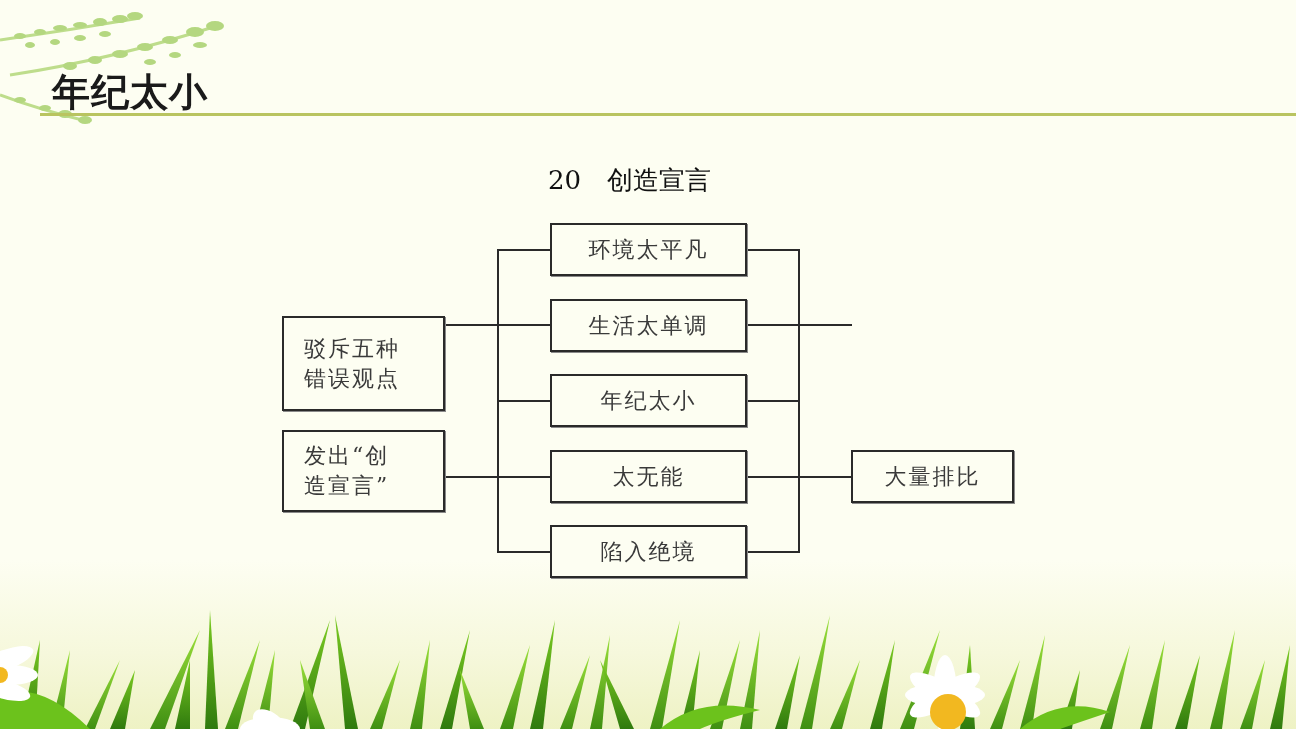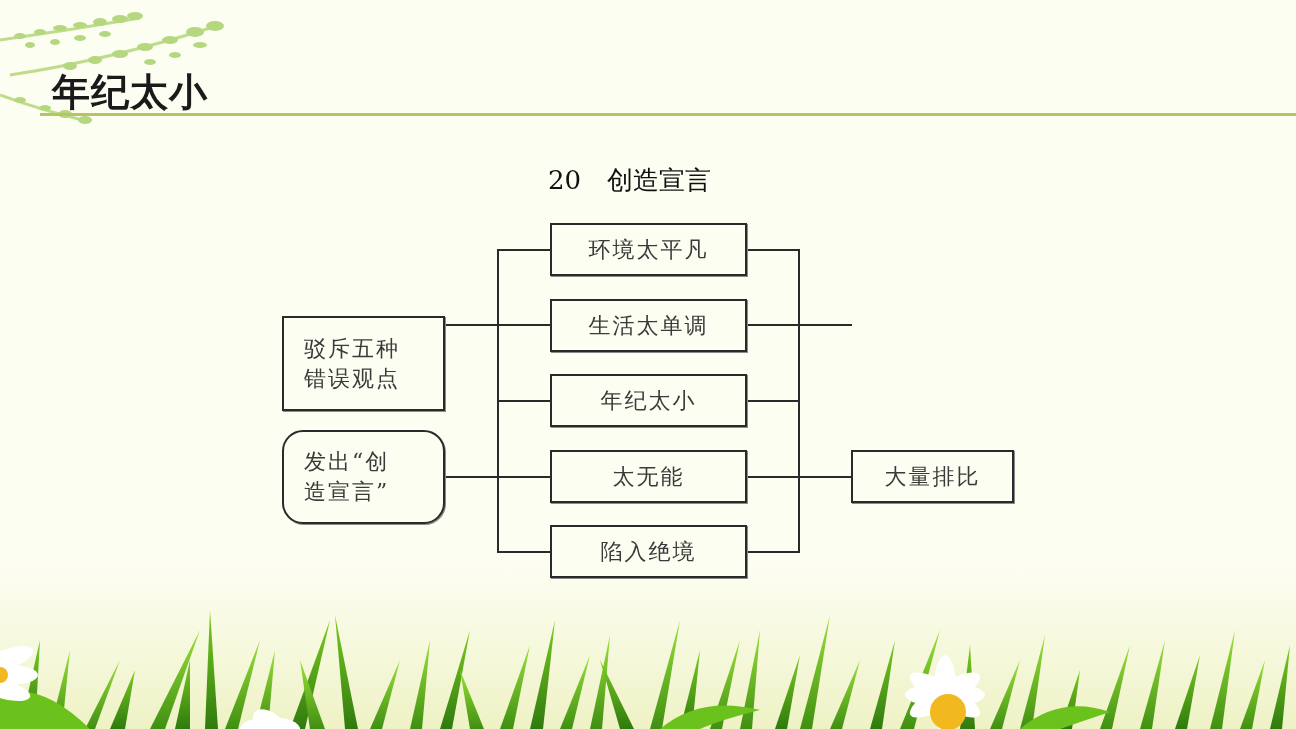--- a/index.html
+++ b/index.html
@@ -98,21 +98,21 @@
   <div class="line" style="left:798px;top:249px;width:2px;height:304px;"></div>
   <div class="line" style="left:798px;top:324px;width:54px;height:2px;"></div>
   <div class="line" style="left:798px;top:476px;width:54px;height:2px;"></div>
 
   <div class="box left" style="left:282px;top:279px;width:163px;height:95px;margin-top:37px;">
     <div>
       <div>驳斥五种</div>
       <div>错误观点</div>
     </div>
   </div>
-  <div class="box left" style="left:282px;top:430px;width:163px;height:94px;border-radius:21px;">
+  <div class="box left" style="left:282px;top:430px;width:163px;height:82px;">
     <div>
       <div>发出“创</div>
       <div>造宣言”</div>
     </div>
   </div>
 
   <div class="box" style="left:550px;top:223px;width:197px;height:53px;">环境太平凡</div>
   <div class="box" style="left:550px;top:374px;width:197px;height:53px;">年纪太小</div>
   <div class="box" style="left:550px;top:299px;width:197px;height:53px;">生活太单调</div>
   <div class="box" style="left:550px;top:450px;width:197px;height:53px;">太无能</div>

